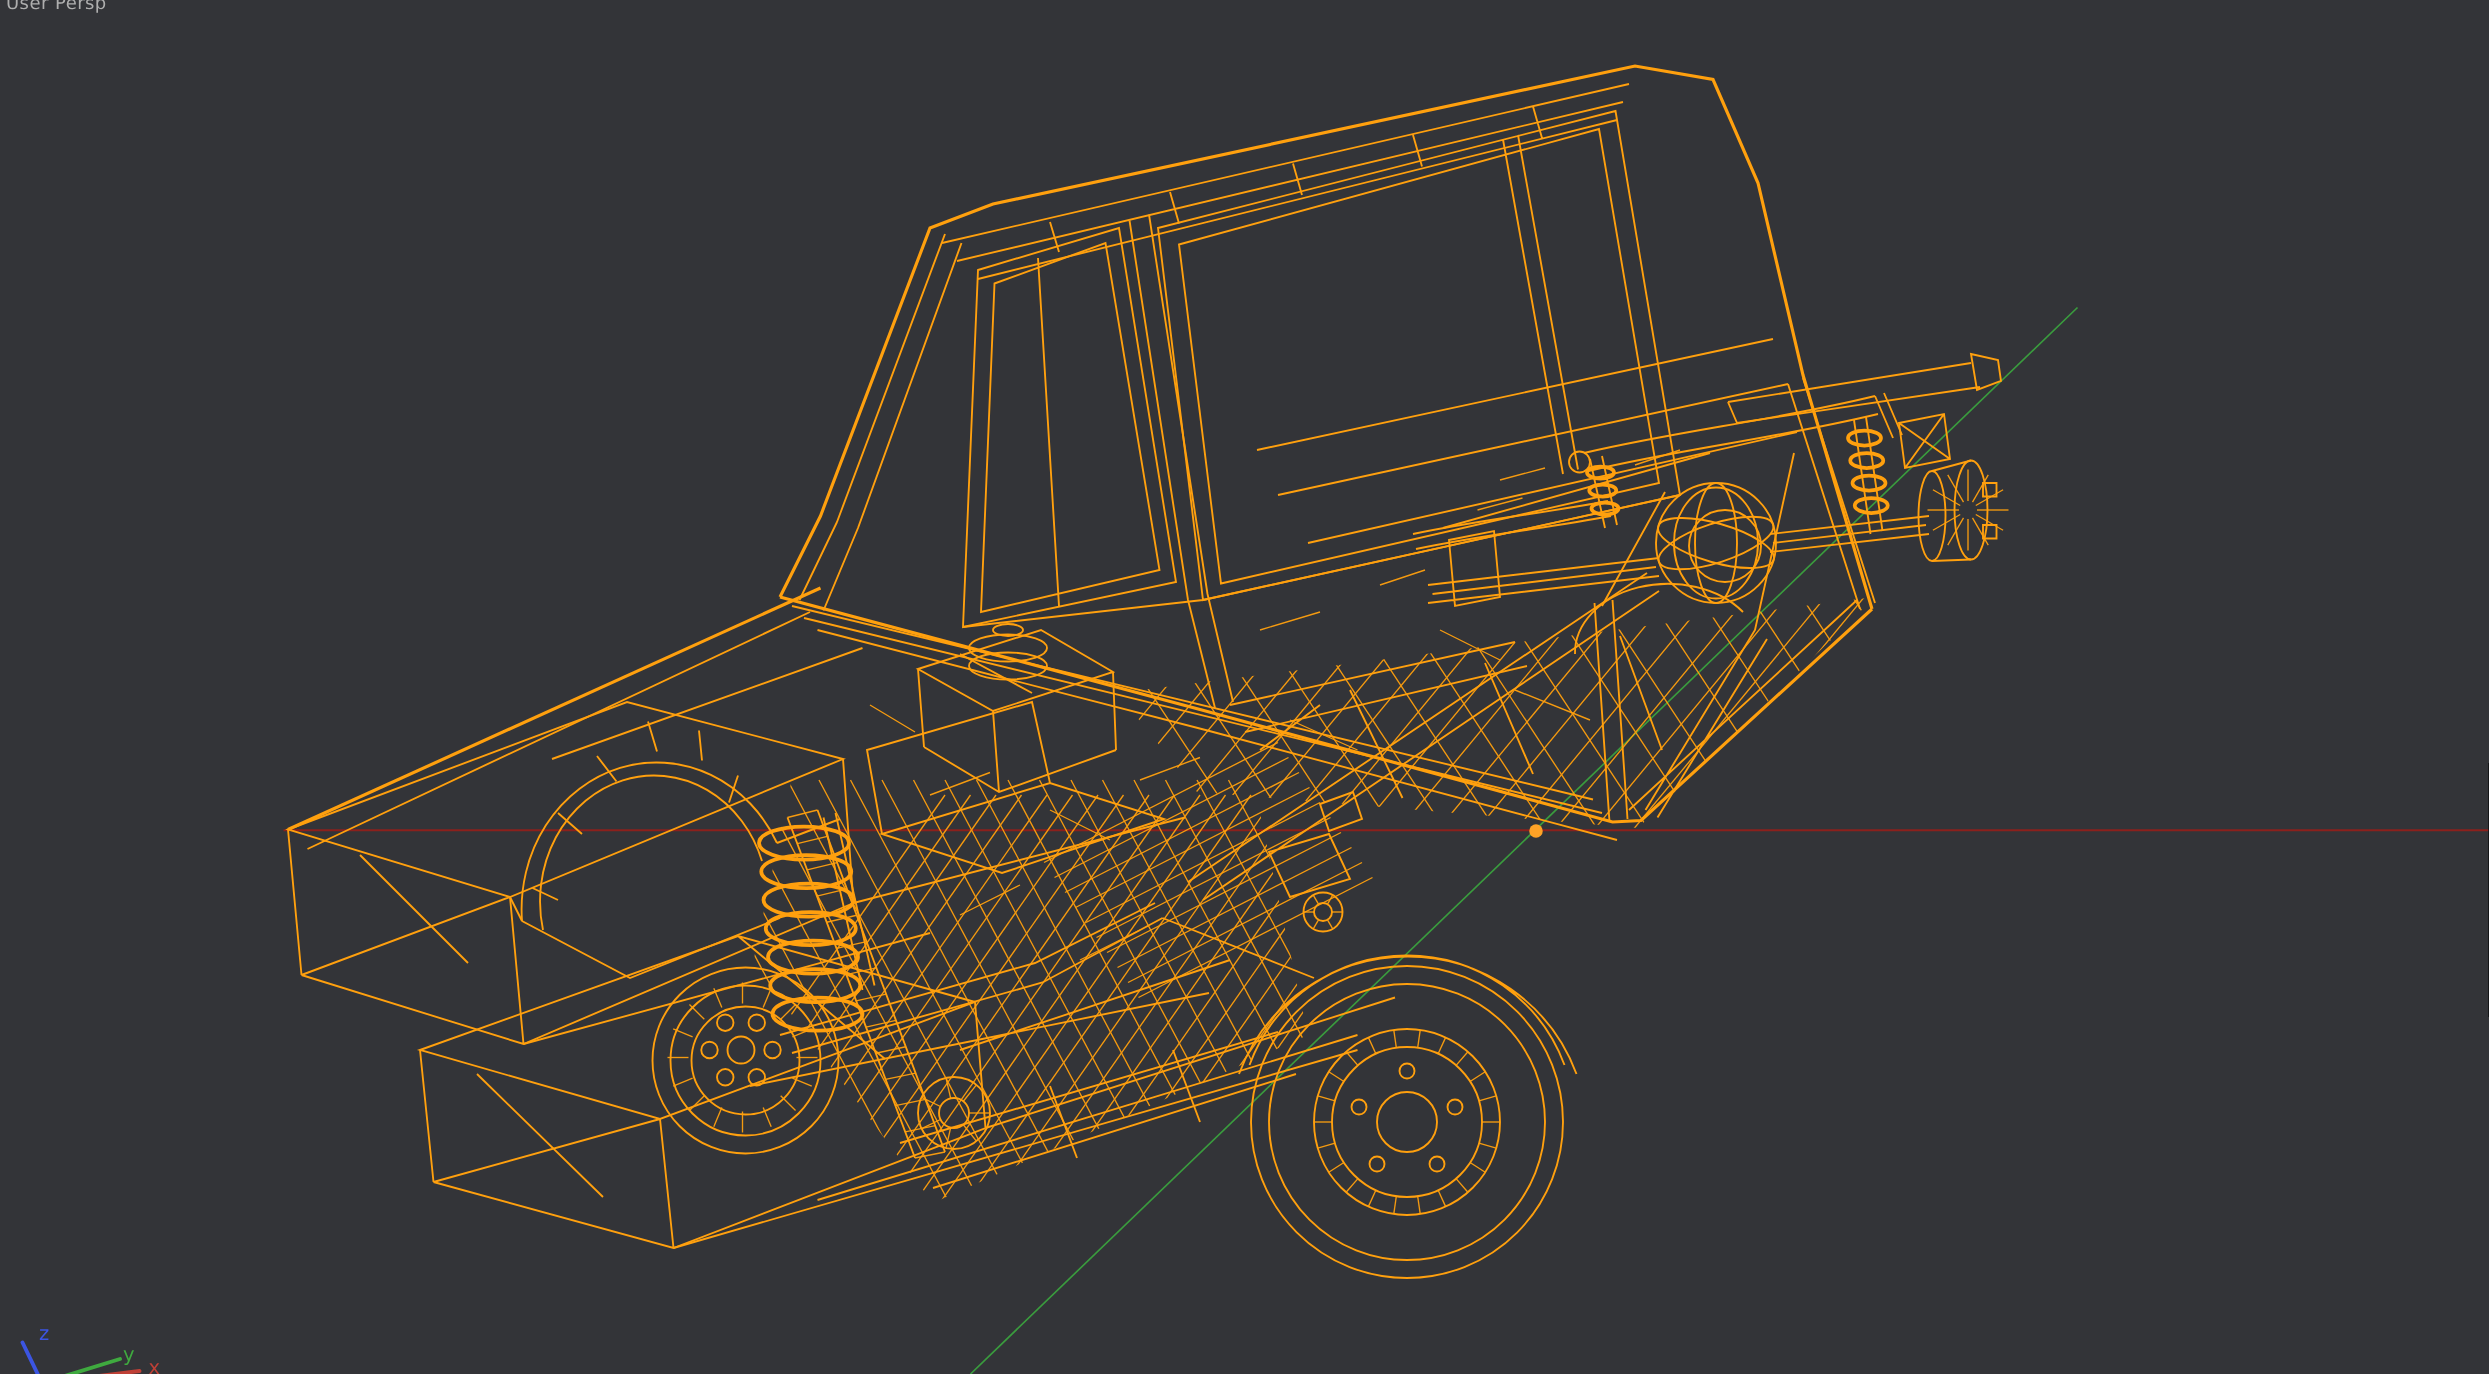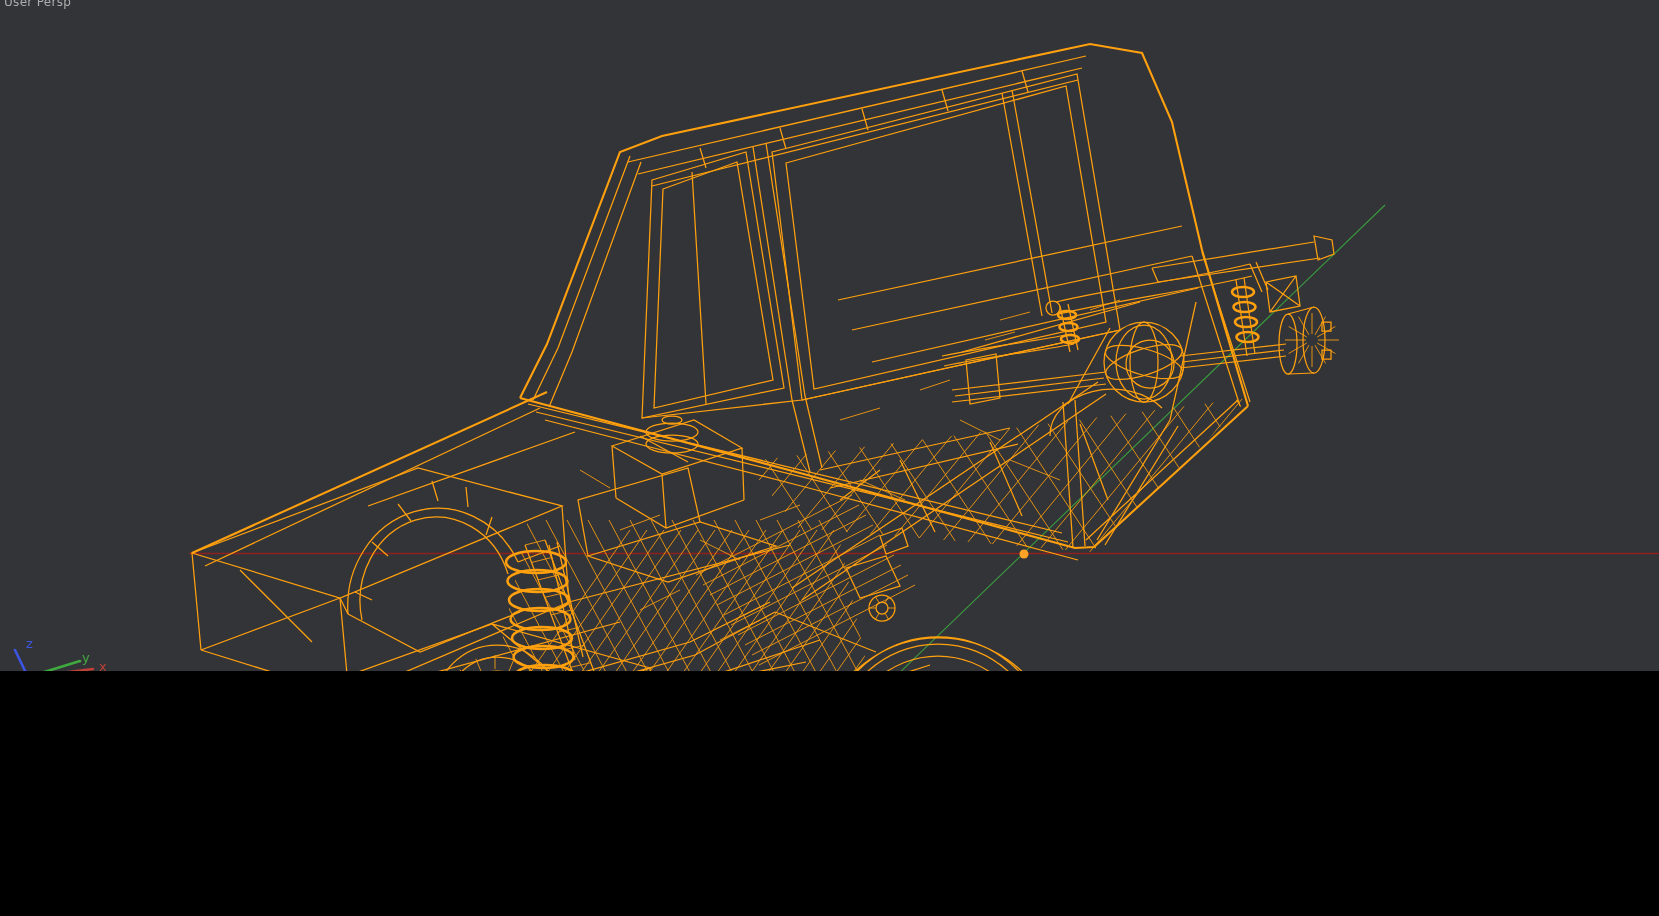--- a/index.html
+++ b/index.html
@@ -1,16 +1,16 @@
 <!DOCTYPE html>
 <html style="--background: #333438; --wireframe: #ffa00e; --axis-x: #8c201c; --axis-y: #3a9c3e; --origin-dot: #ffa226; --label-text: #aeaeae; --gizmo-z: #3c55e2; --gizmo-y: #3faa3f; --gizmo-x: #bf4036;"><head>
 <meta charset="utf-8">
 <style>
   html,body{margin:0;padding:0;background:#000;}
-  .stage{position:relative;width:1659px;height:671px;overflow:hidden;
+  .stage{position:relative;width:1659px;height:916px;overflow:hidden;
          background:var(--background,#333438);
          font-family:"DejaVu Sans","Liberation Sans",sans-serif;}
   .vp-label{position:absolute;left:4px;top:-5px;font-size:12px;letter-spacing:.3px;
             color:var(--label-text,#aeaeae);user-select:none;}
   svg.canvas{position:absolute;left:0;top:0;}
   .axis-x{stroke:var(--axis-x,#8c201c);stroke-width:1.3;}
   .axis-y{stroke:var(--axis-y,#3a9c3e);stroke-width:1.1;}
   #model{stroke:var(--wireframe,#ffa00e);fill:none;stroke-width:1.25;}
   #model .w2{stroke-width:2.1;}
   #model .w25{stroke-width:2.5;}

